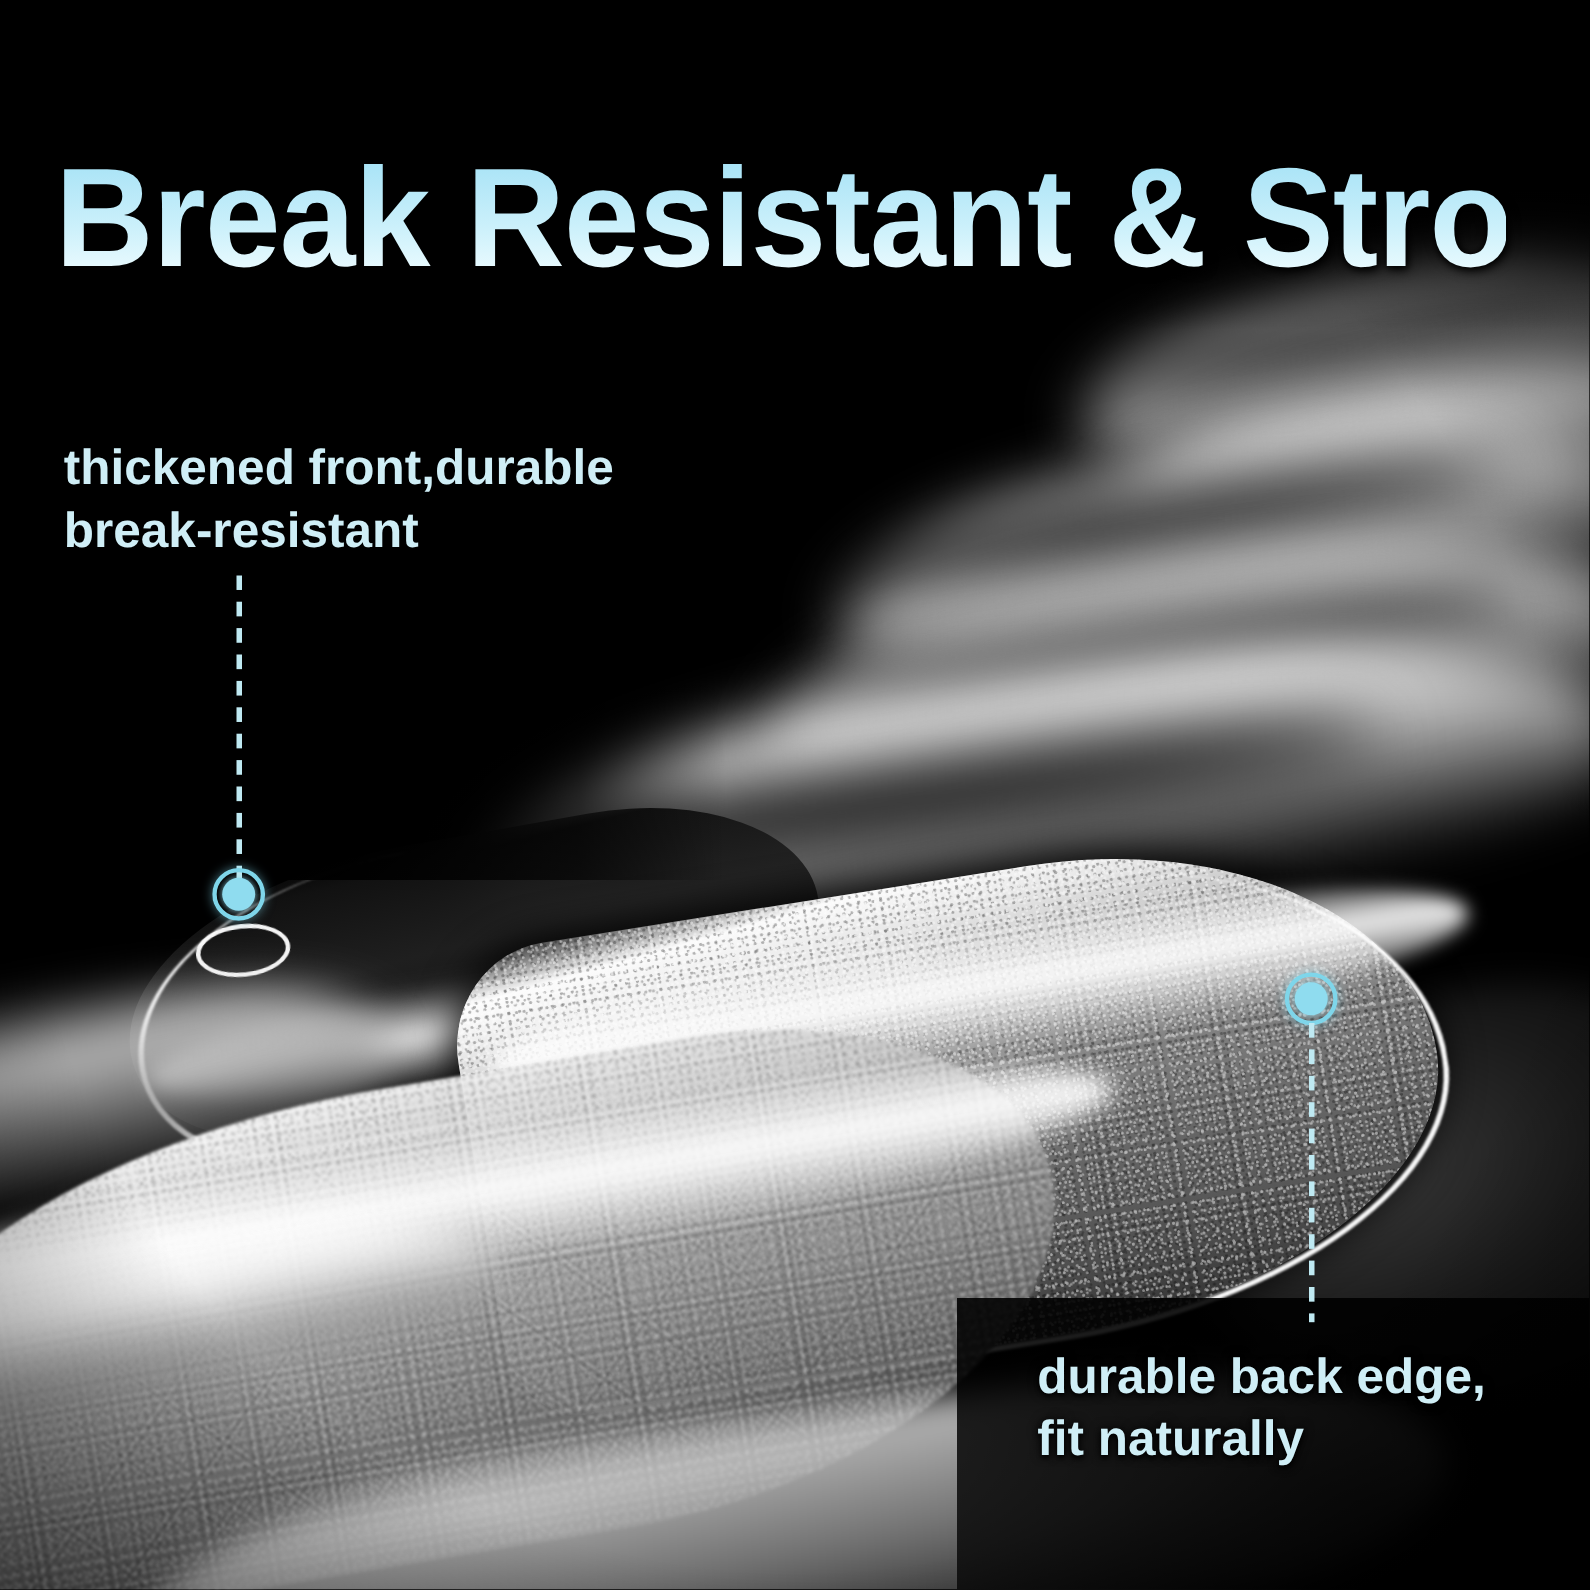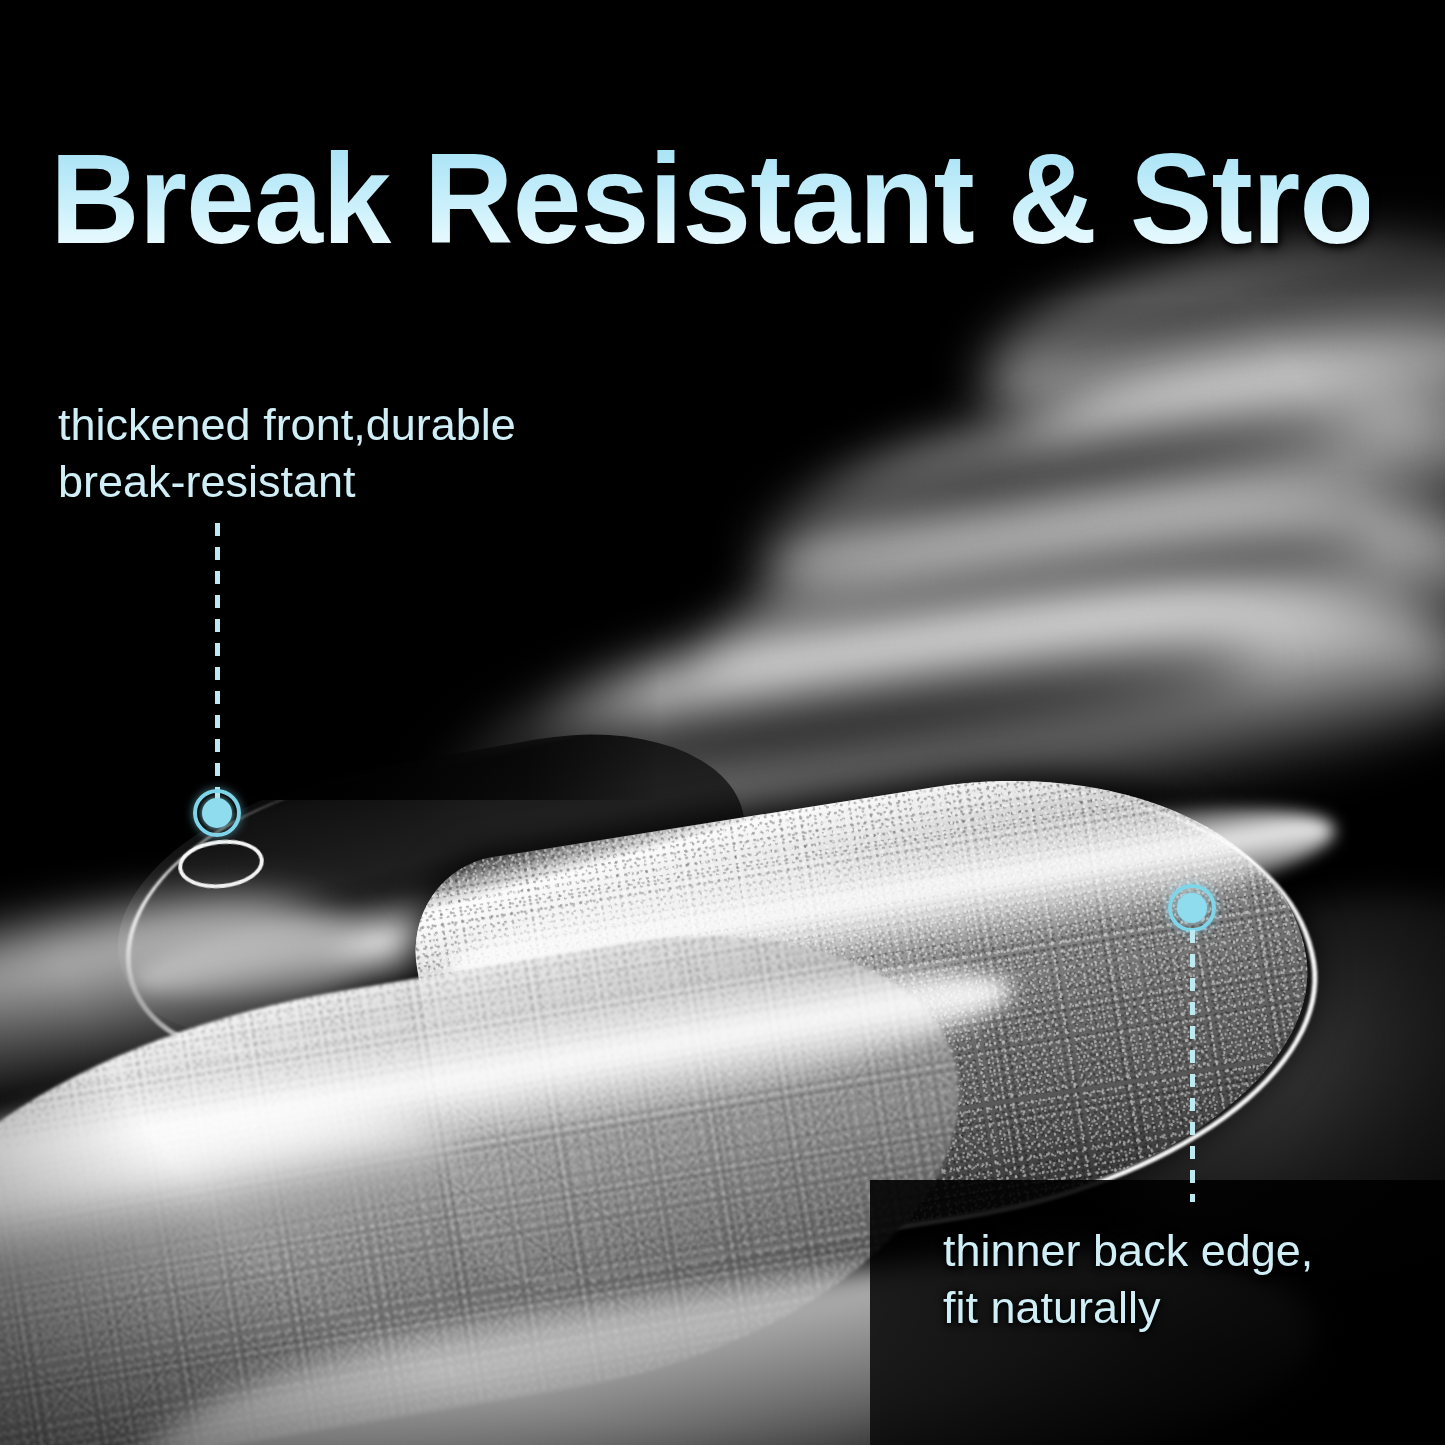--- a/index.html
+++ b/index.html
@@ -371,21 +371,21 @@
     filter: drop-shadow(0 0 3px rgba(0,0,0,.9))
             drop-shadow(2px 3px 4px rgba(0,0,0,.85));
   }
 
   
   .callout-text {
     position: absolute;
     margin: 0;
     color: #cfeef6;
     font-family: "Liberation Sans", sans-serif;
-    font-weight: 400;
+    font-weight: 700;
     font-size: 45px;
     line-height: 57px;
     white-space: pre-line;
     text-shadow: 0 0 10px rgba(0,0,0,.95), 0 2px 5px rgba(0,0,0,.9);
   }
   .callout-a { left: 58px;  top: 396px; }
   .callout-b { left: 943px; top: 1222px; }
 
   
   .leader {
@@ -467,16 +467,16 @@
 
   <h1 class="headline">Break Resistant &amp; Strong</h1>
 
   <p class="callout-text callout-a">thickened front,durable
 break-resistant</p>
   <div class="leader leader-a"></div>
   <div class="marker marker-a"></div>
 
   <div class="marker marker-b"></div>
   <div class="leader leader-b"></div>
-  <p class="callout-text callout-b">thinner back edge,
+  <p class="callout-text callout-b">durable back edge,
 fit naturally</p>
 
 </div>
 
 </body></html>

